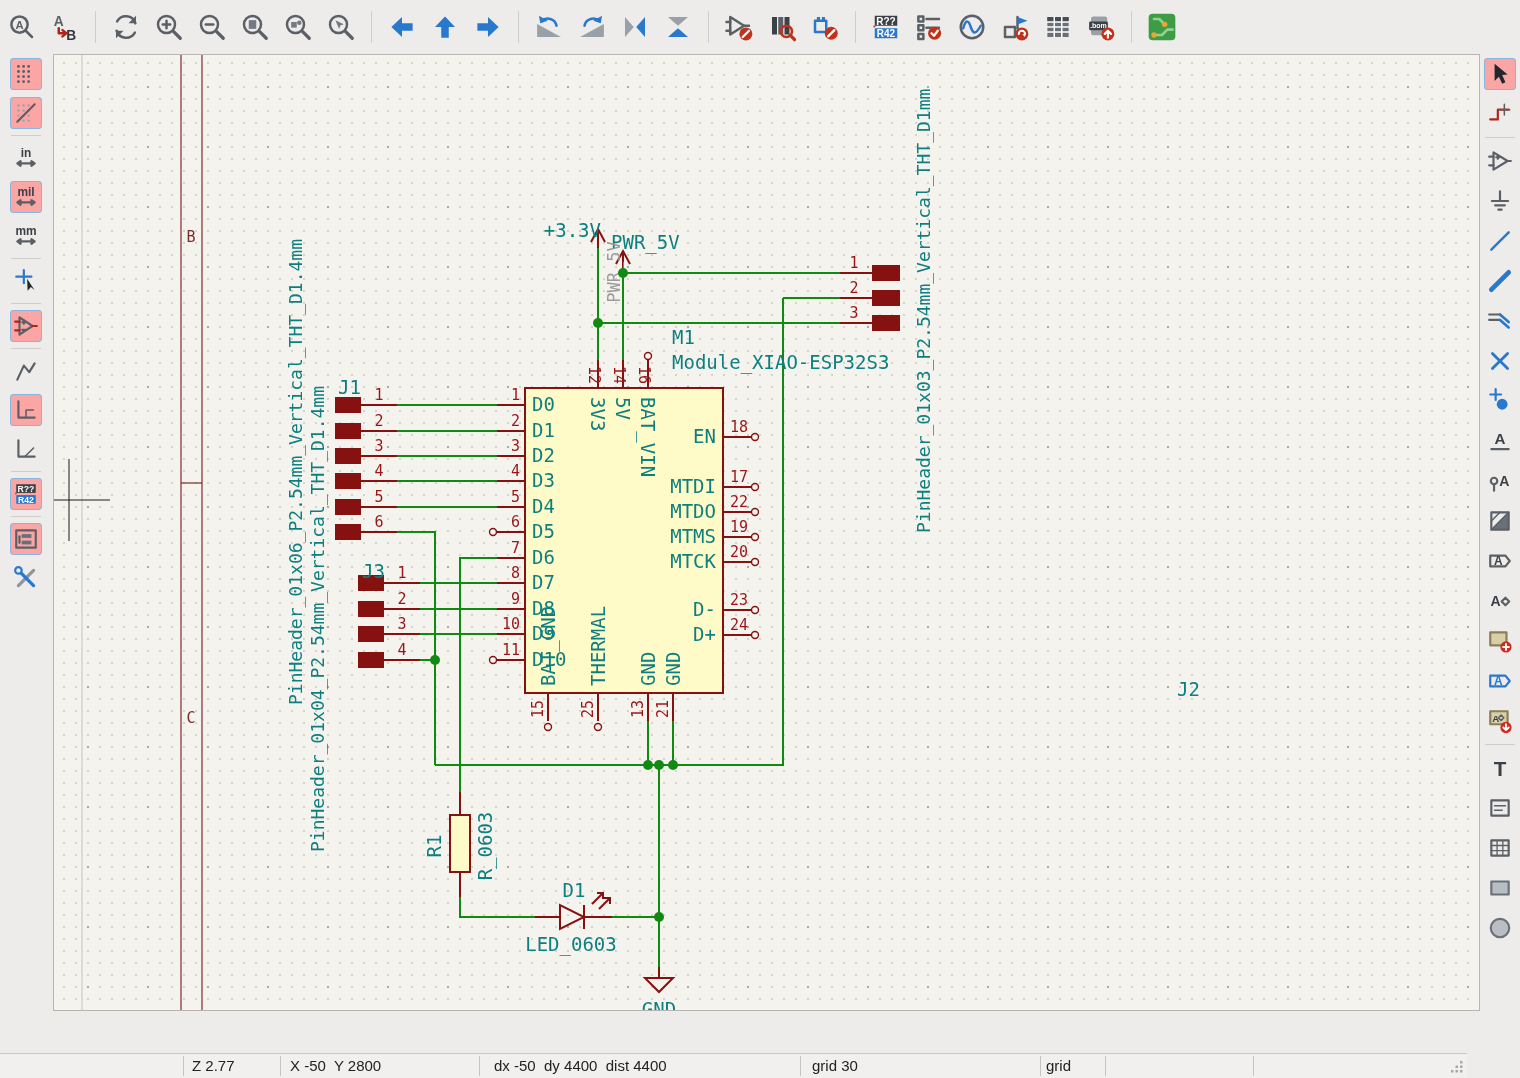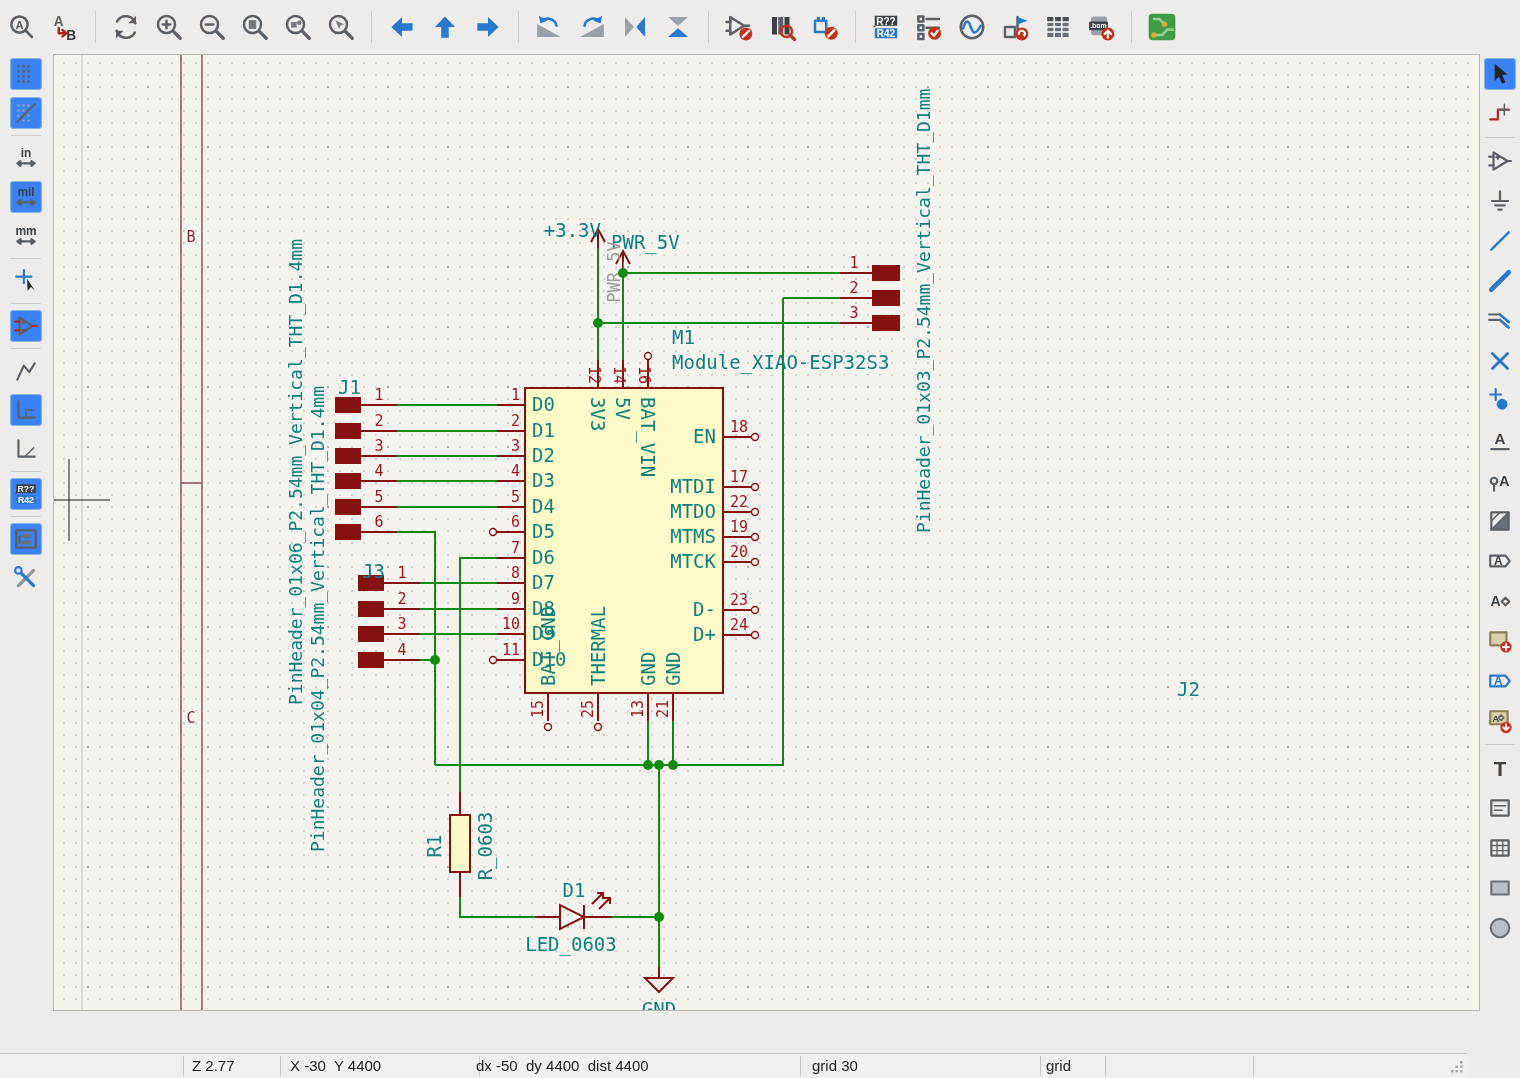--- a/index.html
+++ b/index.html
@@ -3,21 +3,21 @@
 <meta charset="utf-8">
 <style>
   html,body{margin:0;padding:0;background:#edecea;font-family:"Liberation Sans",sans-serif;}
   #app{position:relative;width:1520px;height:1078px;overflow:hidden;background:#edecea;}
   
   .tb-top{position:absolute;left:4px;top:2px;height:50px;display:flex;align-items:center;gap:7px;}
   .tb-left{position:absolute;left:2px;top:58px;width:48px;display:flex;flex-direction:column;align-items:center;gap:7px;}
   .tb-right{position:absolute;left:1482px;top:58px;width:36px;display:flex;flex-direction:column;align-items:center;gap:8px;}
   .btn{width:36px;height:36px;border-radius:4px;display:flex;align-items:center;justify-content:center;flex:none;}
   .btn.sm{width:32px;height:32px;}
-  .btn.sel{background:#3b82f6;box-shadow:inset 0 0 0 1px #8ab6e2;}
+  .btn.sel{background:#fca5a5;box-shadow:inset 0 0 0 1px #8ab6e2;}
   .vsep{width:1px;height:32px;background:#cfcdc9;margin:0 5px;flex:none;}
   .hsep{width:30px;height:1px;background:#cfcdc9;margin:-1px 0;flex:none;}
   svg.i{display:block;stroke:#5b6067;fill:none;stroke-width:2;stroke-linecap:round;stroke-linejoin:round;}
   svg.i text{stroke:none;font-family:"Liberation Sans",sans-serif;font-weight:bold;}
   
   .canvas{position:absolute;left:53px;top:54px;width:1427px;height:957px;box-sizing:border-box;
     border:1px solid #b6b5b0;
     background-color:#f4f3ee;
     background-image:radial-gradient(#adaca5 1.3px,transparent 1.6px),radial-gradient(#d4d3cc 1px,transparent 1.3px);
     background-size:60px 60px,12px 12px;background-position:4px 2px,4px 2px;}
@@ -695,22 +695,22 @@
 
   <div class="status">
     <div class="sdiv" style="left:183px"></div>
     <div class="sdiv" style="left:280px"></div>
     <div class="sdiv" style="left:479px"></div>
     <div class="sdiv" style="left:800px"></div>
     <div class="sdiv" style="left:1040px"></div>
     <div class="sdiv" style="left:1105px"></div>
     <div class="sdiv" style="left:1253px"></div>
     <div class="scell" style="left:192px">Z 2.77</div>
-    <div class="scell" style="left:290px">X -30  Y 4400</div>
-    <div class="scell" style="left:476px">dx -50  dy 4400  dist 4400</div>
+    <div class="scell" style="left:290px">X -50  Y 2800</div>
+    <div class="scell" style="left:494px">dx -50  dy 4400  dist 4400</div>
     <div class="scell" style="left:812px">grid 30</div>
     <div class="scell" style="left:1046px">grid</div>
     <svg class="grip" width="14" height="14">
         <g fill="#a9a7a3">
           <rect x="10" y="10" width="2.5" height="2.5"></rect>
           <rect x="10" y="5.5" width="2.5" height="2.5"></rect>
           <rect x="5.5" y="10" width="2.5" height="2.5"></rect>
           <rect x="10" y="1" width="2.5" height="2.5"></rect>
           <rect x="5.5" y="5.5" width="2.5" height="2.5"></rect>
           <rect x="1" y="10" width="2.5" height="2.5"></rect>

